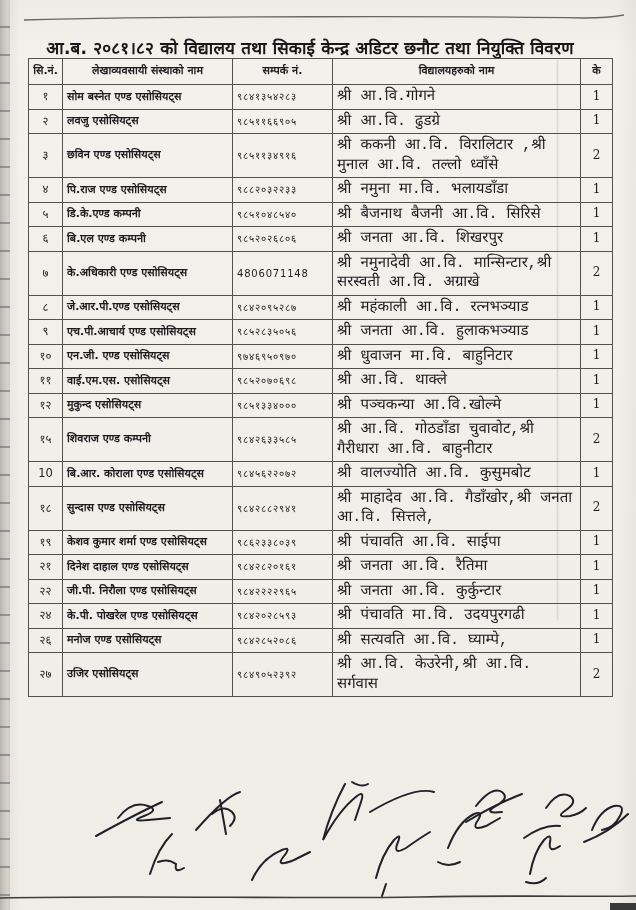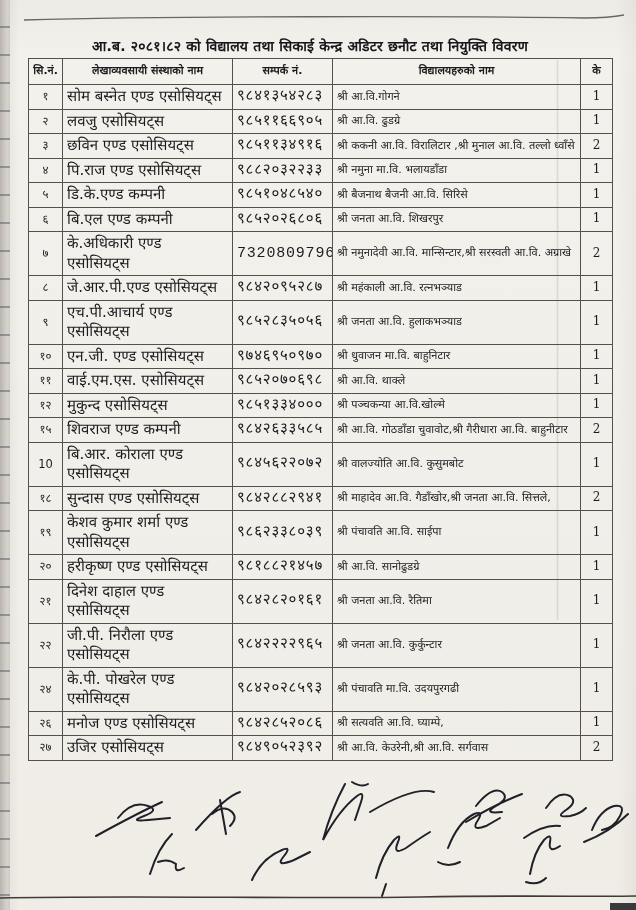--- a/index.html
+++ b/index.html
@@ -24,21 +24,21 @@
       repeating-linear-gradient(180deg,
         rgba(90,100,110,0) 0px, rgba(90,100,110,0) 26px,
         rgba(90,100,110,0.55) 26px, rgba(90,100,110,0.55) 28px),
       linear-gradient(90deg,#b9b5ae 0,#d6d3cc 70%, #cfccc6 100%);
   }
   .top-fold {
     position:absolute; left:24px; top:14px; width:600px; height:10px;
   }
   .title {
     position:absolute; left:30px; top:36px; width:560px;
-    text-align:center; font-weight:bold; font-size:14px; color:#17171c;
+    text-align:center; font-weight:bold; font-size:17px; color:#17171c;
     letter-spacing:.2px;
   }
   table.main {
     position:absolute; left:28px; top:58px;
     width:584px; border-collapse:collapse; table-layout:fixed;
     background:transparent;
   }
   table.main col.c-sn     { width:34px; }
   table.main col.c-firm   { width:170px; }
   table.main col.c-phone  { width:100px; }
@@ -49,23 +49,23 @@
     color:#1c1c20;
     vertical-align:middle;
     padding:2px 4px;
     line-height:1.3;
     overflow:hidden;
   }
   table.main th {
     font-size:11px; font-weight:bold; text-align:center; height:26px;
   }
   td.sn     { text-align:center; font-size:11.5px; }
-  td.firm   { font-size:15px; }
-  td.phone  { font-size:15px; letter-spacing:.8px;font-family:Liberation Mono, monospace; }
-  td.school { font-size:11px; }
+  td.firm   { font-size:11px;font-weight:bold; }
+  td.phone  { font-size:10px; letter-spacing:.8px; }
+  td.school { font-size:15px;font-family:Liberation Mono, monospace; }
   td.count  { text-align:center; font-size:12px; font-family:"DejaVu Serif", serif; }
   tr.r { height:24px; }
   
   .signatures { position:absolute; left:0; top:778px; width:636px; height:122px; }
   .signatures path { fill:none; stroke:#202028; stroke-width:2; stroke-linecap:round; }
   .bottom-fold {
     position:absolute; left:0px; top:894px; width:636px; height:6px;
   }
   .corner-artifact {
     position:absolute; right:0; bottom:0; width:26px; height:7px; background:#3a3a3c;
@@ -144,21 +144,21 @@
       <tr class="r">
         <td class="sn">६</td>
         <td class="firm">बि.एल एण्ड कम्पनी</td>
         <td class="phone">९८५२०२६८०६</td>
         <td class="school">श्री जनता आ.वि. शिखरपुर</td>
         <td class="count">1</td>
       </tr>
       <tr class="r">
         <td class="sn">७</td>
         <td class="firm">के.अधिकारी एण्ड एसोसियट्स</td>
-        <td class="phone">7320809796</td>
+        <td class="phone">4806071148</td>
         <td class="school">श्री नमुनादेवी आ.वि. मान्सिन्टार,श्री सरस्वती आ.वि. अग्राखे</td>
         <td class="count">2</td>
       </tr>
       <tr class="r">
         <td class="sn">८</td>
         <td class="firm">जे.आर.पी.एण्ड एसोसियट्स</td>
         <td class="phone">९८४२०९५२८७</td>
         <td class="school">श्री महंकाली आ.वि. रत्नभञ्याड</td>
         <td class="count">1</td>
       </tr>
@@ -209,27 +209,20 @@
         <td class="firm">सुन्दास एण्ड एसोसियट्स</td>
         <td class="phone">९८४२८८२९४१</td>
         <td class="school">श्री माहादेव आ.वि. गैडाँखोर,श्री जनता आ.वि. सित्तले,</td>
         <td class="count">2</td>
       </tr>
       <tr class="r">
         <td class="sn">१९</td>
         <td class="firm">केशव कुमार शर्मा एण्ड एसोसियट्स</td>
         <td class="phone">९८६२३३८०३९</td>
         <td class="school">श्री पंचावति आ.वि. साईपा</td>
-        <td class="count">1</td>
-      </tr>
-      <tr class="r">
-        <td class="sn">२०</td>
-        <td class="firm">हरीकृष्ण एण्ड एसोसियट्स</td>
-        <td class="phone">९८१८८२१४५७</td>
-        <td class="school">श्री आ.वि. सानोढुडग्रे</td>
         <td class="count">1</td>
       </tr>
       <tr class="r">
         <td class="sn">२१</td>
         <td class="firm">दिनेश दाहाल एण्ड एसोसियट्स</td>
         <td class="phone">९८४२८२०१६१</td>
         <td class="school">श्री जनता आ.वि. रैतिमा</td>
         <td class="count">1</td>
       </tr>
       <tr class="r">

